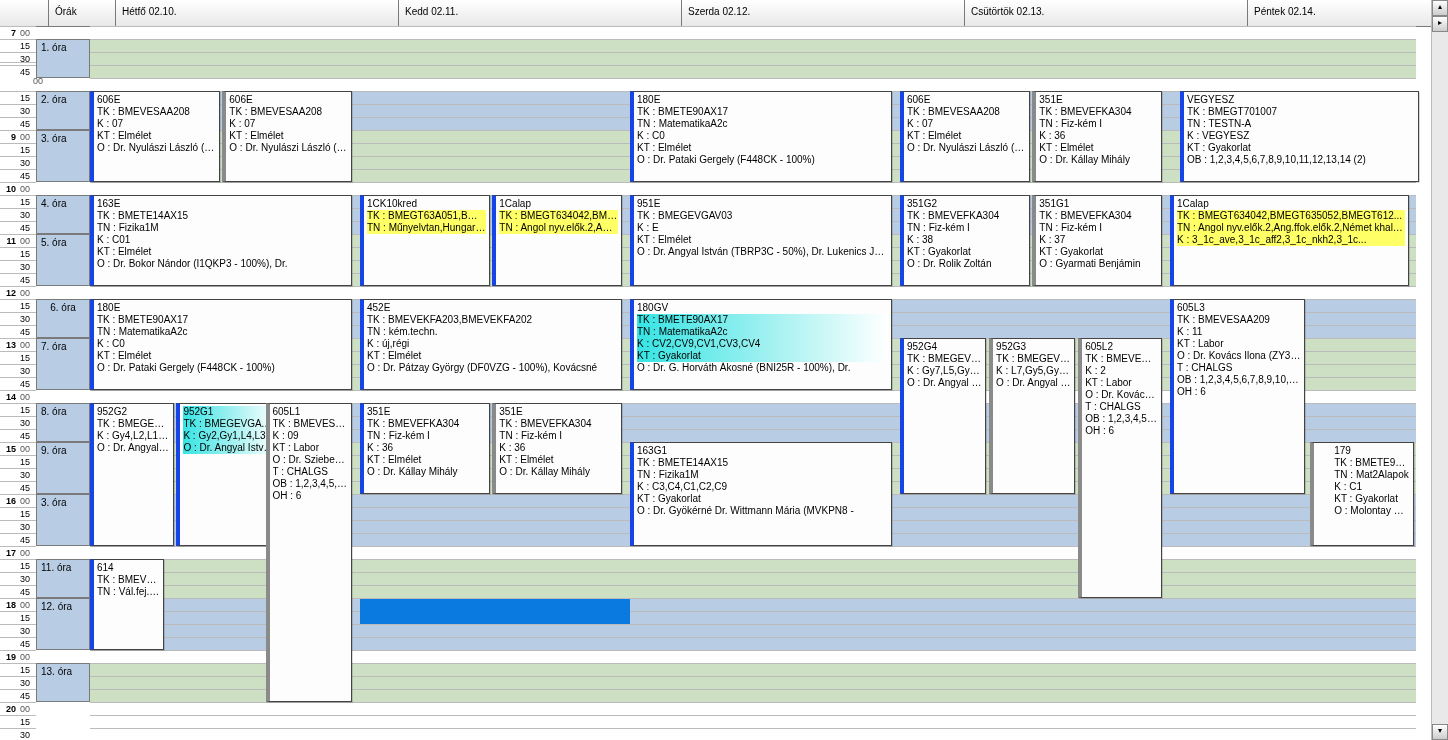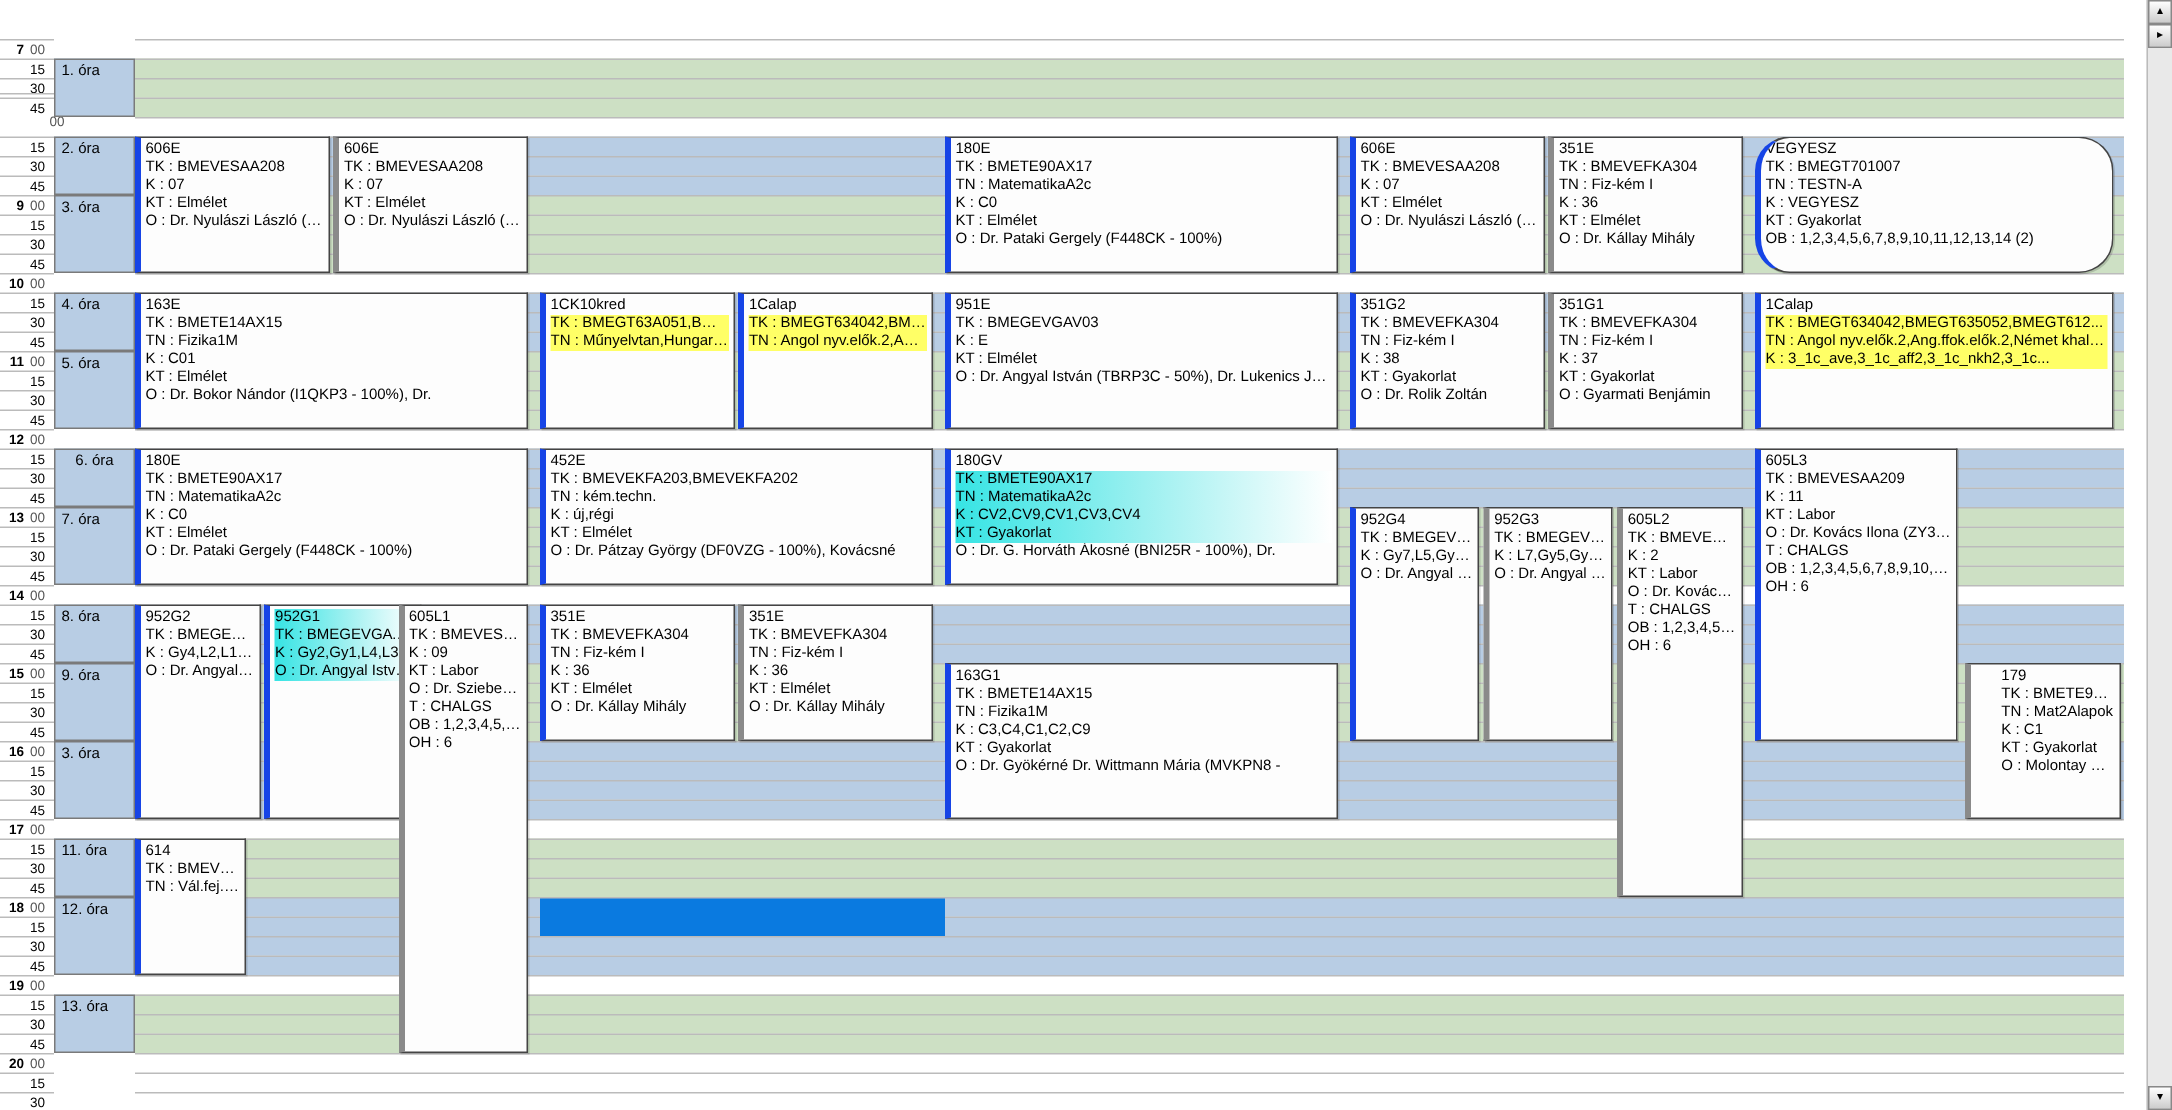--- a/index.html
+++ b/index.html
@@ -31,20 +31,29 @@
   .ev .hilite-c{background:linear-gradient(to right,#36e4e4,#9cf0f0,#fff)}
   
   .vscroll{position:absolute;right:0;top:0;width:16px;bottom:0;background:#e9e9e9;border-left:1px solid #bbb}
   .vscroll .btn{position:absolute;left:0;width:16px;height:16px;background:linear-gradient(#fff,#ccc);border:1px solid #888;box-sizing:border-box;text-align:center;line-height:12px;font-size:8px}
 </style>
 </head>
 <body>
 
 <div class="app">
 
+  <div class="top-header">
+    <div class="cell" style="width:36px"></div>
+    <div class="cell" style="width:54px">Órák</div>
+    <div class="cell" style="width:270px">Hétfő  02.10.</div>
+    <div class="cell" style="width:270px">Kedd  02.11.</div>
+    <div class="cell" style="width:270px">Szerda  02.12.</div>
+    <div class="cell" style="width:270px">Csütörtök  02.13.</div>
+    <div class="cell" style="flex:1">Péntek  02.14.</div>
+  </div>
 
   <div class="time-gutter">
       <div class="hrow h" style="top: 0px;"><span class="hh">7</span><span class="mm">00</span></div>
       <div class="hrow" style="top: 13px;"><span class="hh"></span><span class="mm">15</span></div>
       <div class="hrow" style="top: 26px;"><span class="hh"></span><span class="mm">30</span></div>
       <div class="hrow" style="top: 39px;"><span class="hh"></span><span class="mm">45</span></div>
       <div class="hrow h" style="top: 36px; padding-left: 29px;"><span class="hh">8</span><span class="mm">00</span></div>
       <div class="hrow" style="top: 65px;"><span class="hh"></span><span class="mm">15</span></div>
       <div class="hrow" style="top: 78px;"><span class="hh"></span><span class="mm">30</span></div>
       <div class="hrow" style="top: 91px;"><span class="hh"></span><span class="mm">45</span></div>
@@ -565,21 +574,21 @@
         <div class="slot s-blue" style="top: 585px;"></div>
         <div class="slot s-blue" style="top: 598px;"></div>
         <div class="slot s-blue" style="top: 611px;"></div>
         <div class="slot" style="top: 624px;"></div>
         <div class="slot s-green" style="top: 637px;"></div>
         <div class="slot s-green" style="top: 650px;"></div>
         <div class="slot s-green" style="top: 663px;"></div>
         <div class="slot" style="top: 676px;"></div>
         <div class="slot" style="top: 689px;"></div>
         <div class="slot" style="top: 702px;"></div>
-        <div class="ev" style="top: 65px; height: 91px; left: 0px; width: 238.62px; border-radius: 23px;">
+        <div class="ev" style="top: 65px; height: 91px; left: 10px; width: 238.62px;">
           <div class="line">VEGYESZ</div>
           <div class="line">TK :  BMEGT701007</div>
           <div class="line">TN :  TESTN-A</div>
           <div class="line">K :  VEGYESZ</div>
           <div class="line">KT :  Gyakorlat</div>
           <div class="line">OB :  1,2,3,4,5,6,7,8,9,10,11,12,13,14 (2)</div>
         </div>
         <div class="ev" style="top: 169px; height: 91px; left: 0px; width: 238.62px;">
           <div class="line">1Calap</div>
           <div class="line hilite-y">TK :  BMEGT634042,BMEGT635052,BMEGT612...</div>

